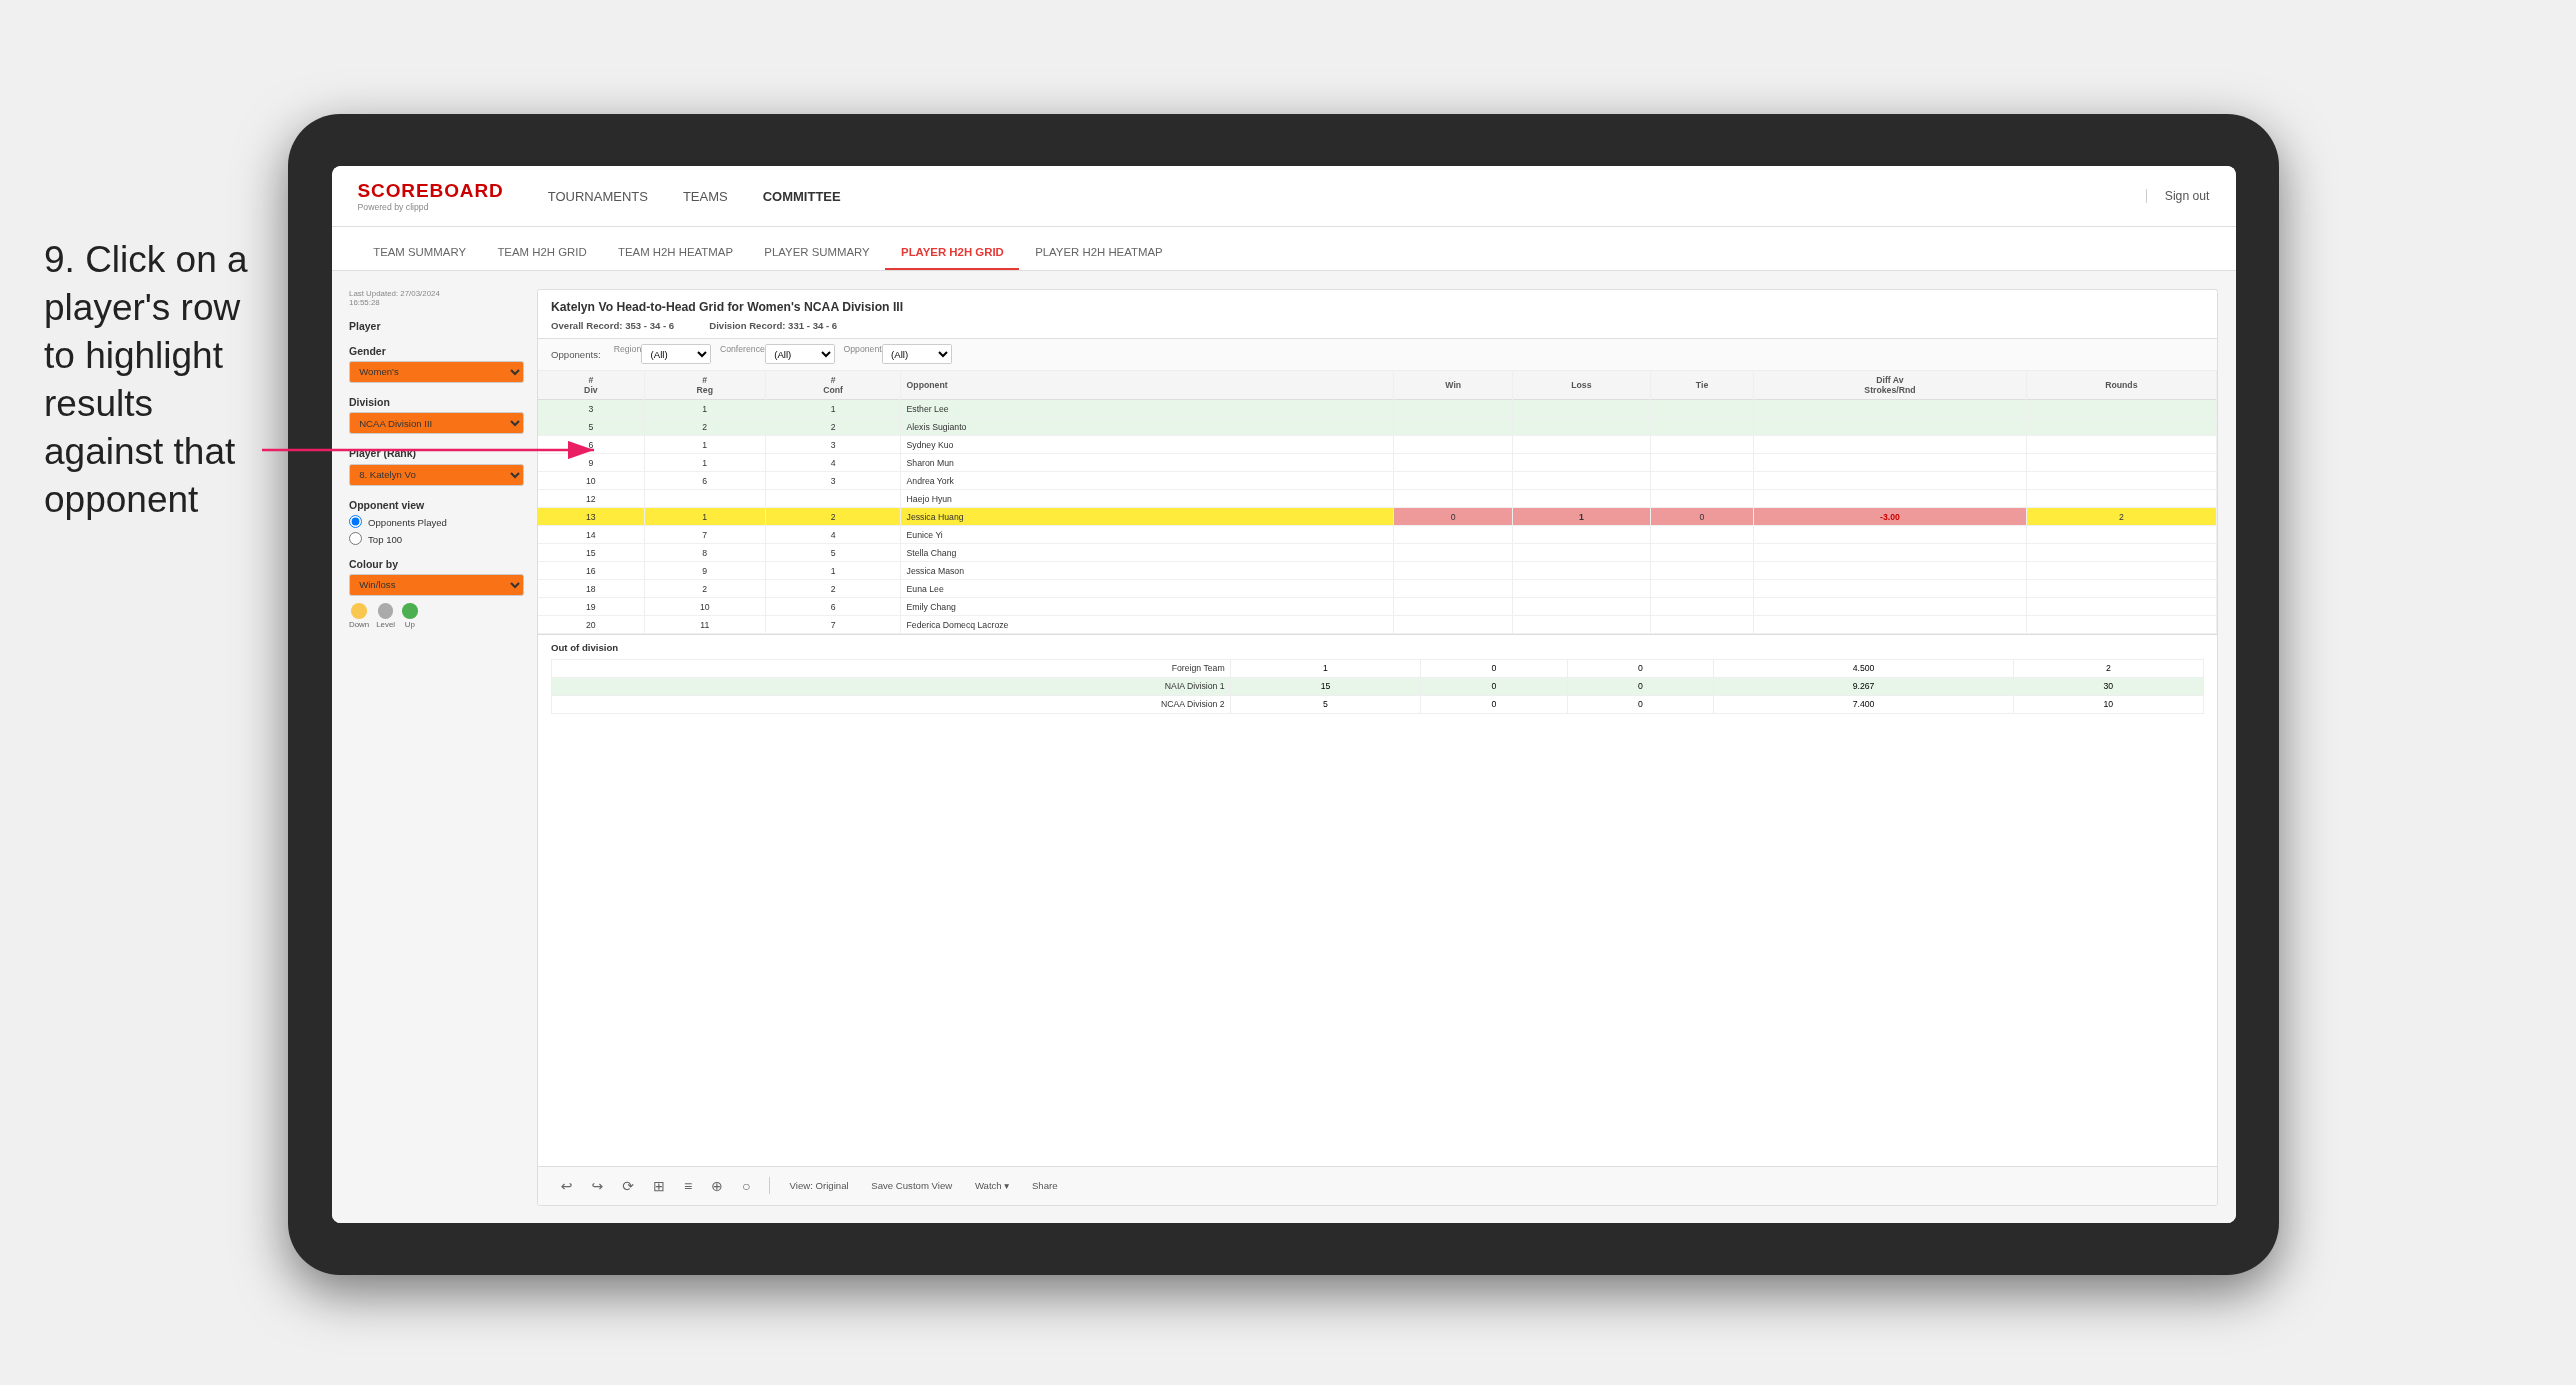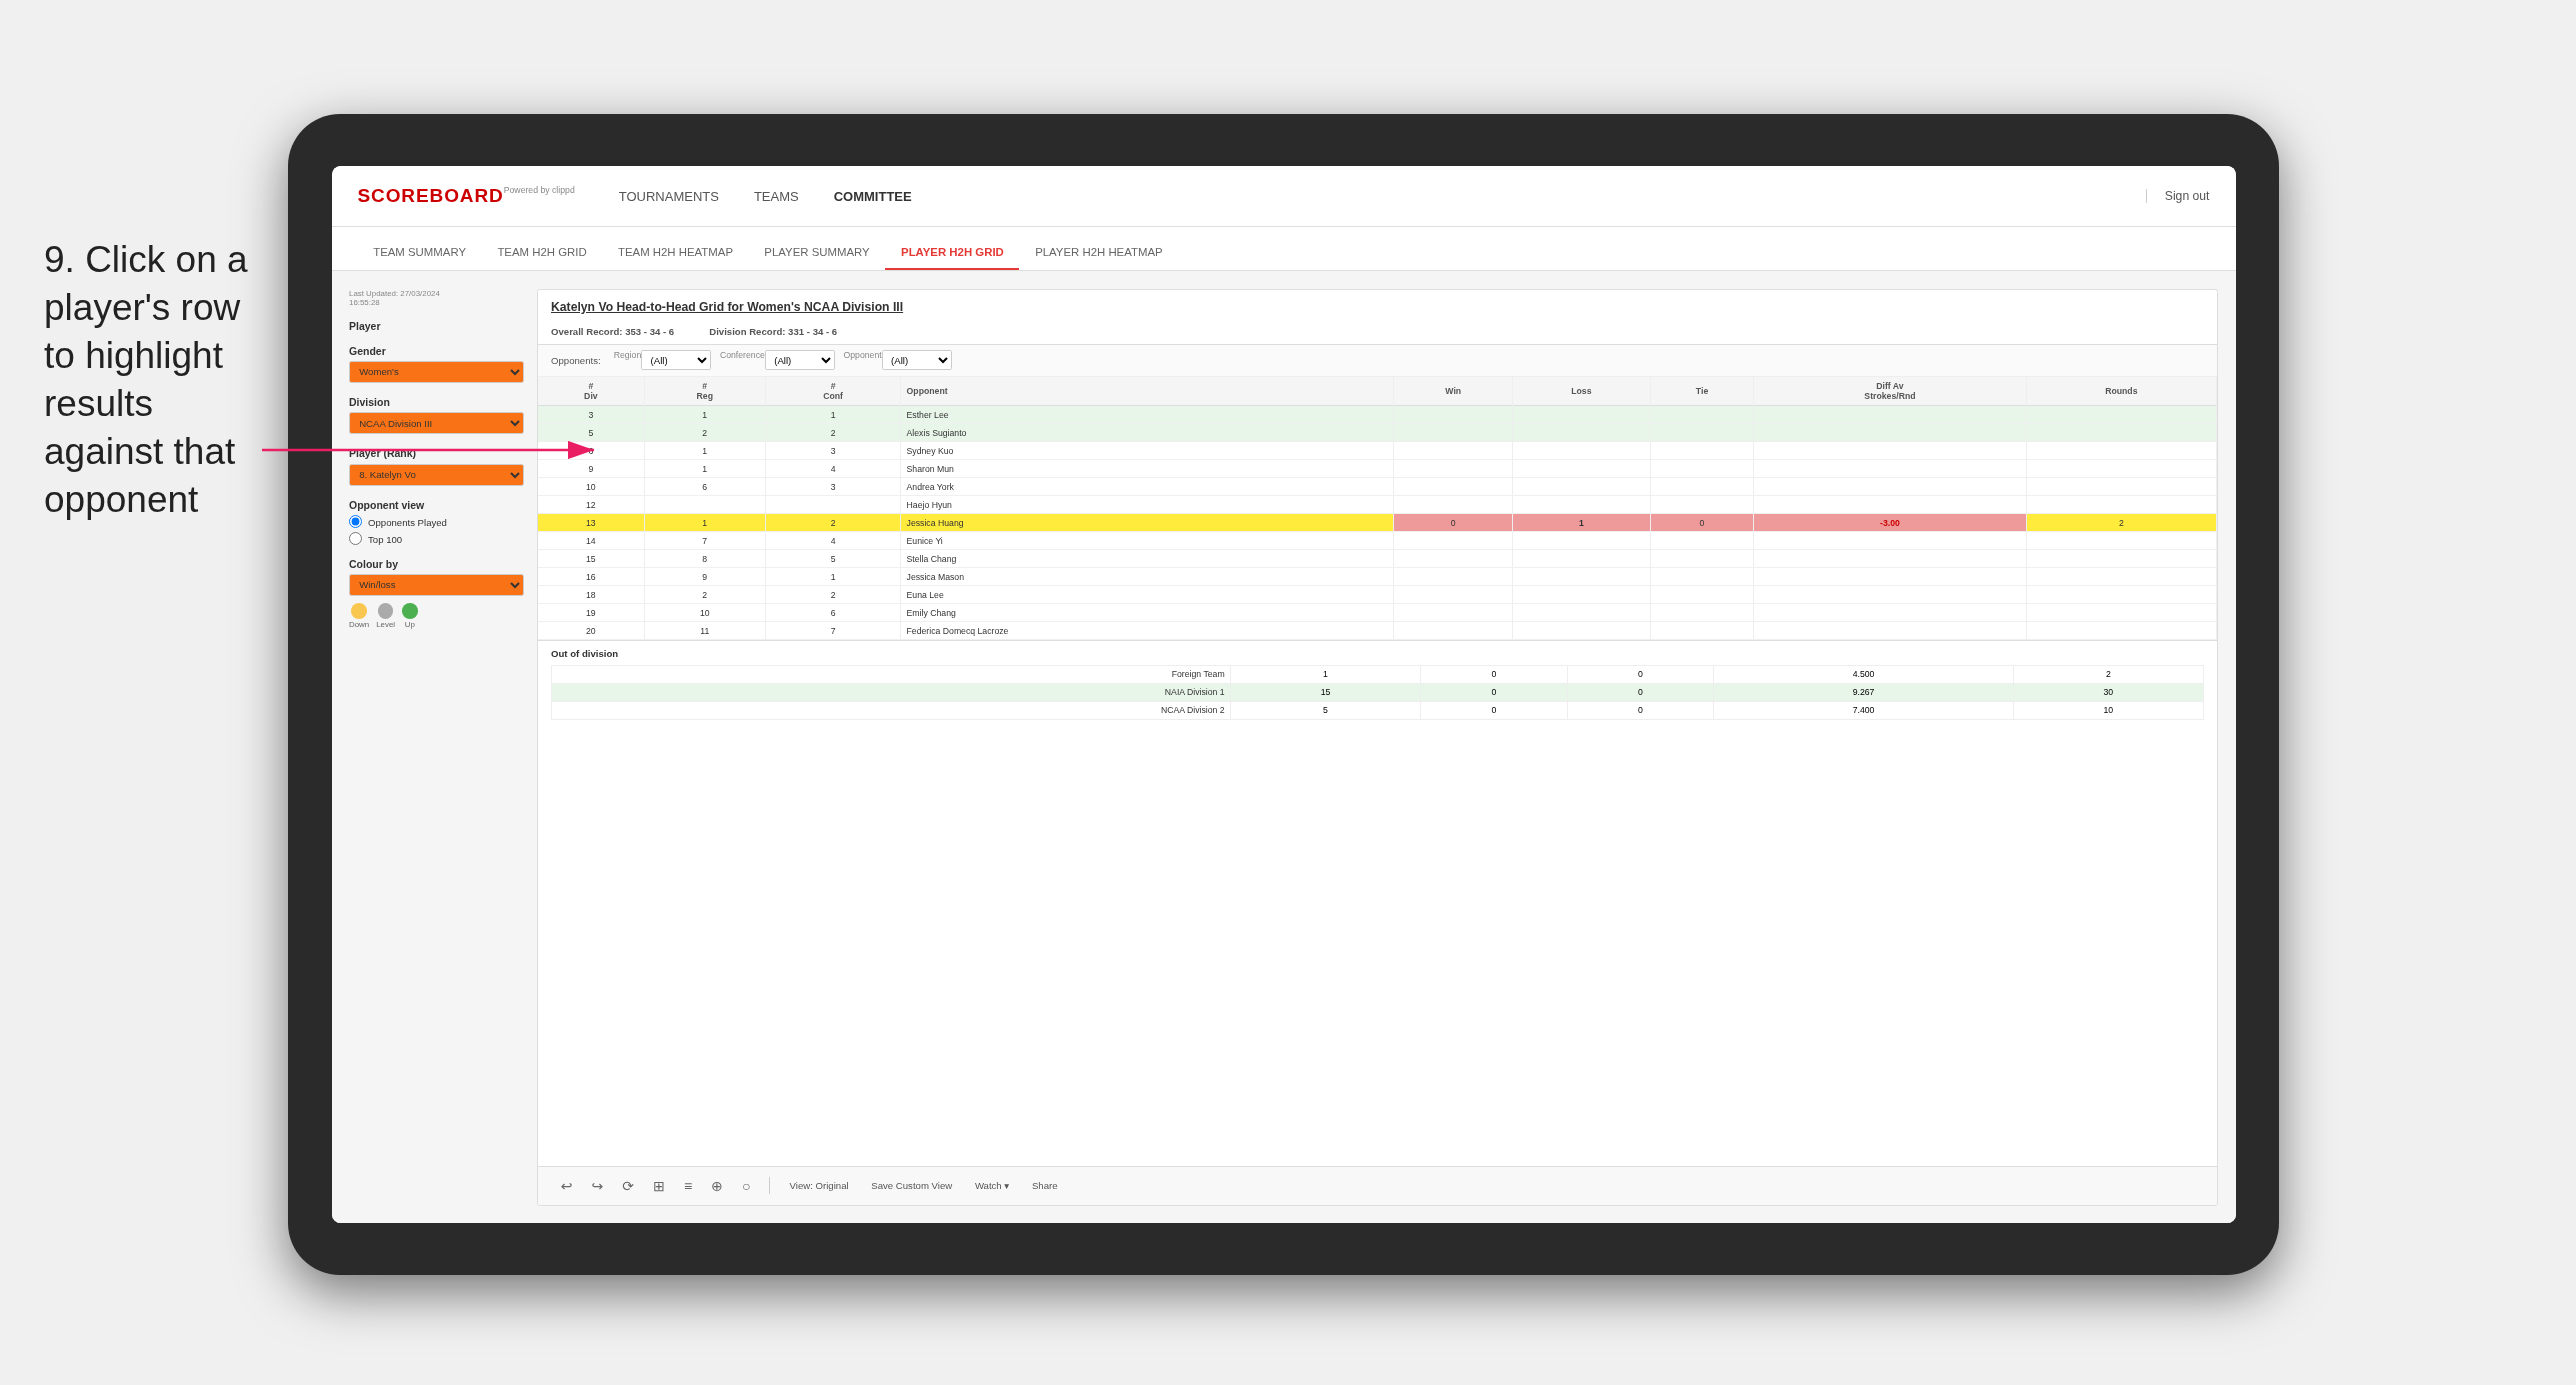--- a/index.html
+++ b/index.html
@@ -55,21 +55,21 @@
       border-bottom: 0.9px solid #ddd;
       display: flex;
       align-items: center;
       padding: 0 26px;
       height: 61px;
       flex-shrink: 0;
     }
 
     .logo {
       display: flex;
-      flex-direction: row;
+      flex-direction: column;
       margin-right: 44px;
     }
 
     .logo-title {
       font-size: 19px;
       font-weight: 900;
       color: #c00;
       letter-spacing: 0.9px;
     }
 
@@ -234,22 +234,21 @@
 
     .grid-header {
       padding: 10.5px 13px 7px;
       border-bottom: 0.9px solid #ddd;
     }
 
     .grid-title {
       font-size: 12.2px;
       font-weight: 700;
       color: #333;
-      margin-bottom: 12px;
-      text-decoration: underline;
+      margin-bottom: 6px;
     }
 
     .grid-records {
       display: flex;
       gap: 35px;
     }
 
     .grid-record {
       font-size: 9.6px;
       color: #555;

